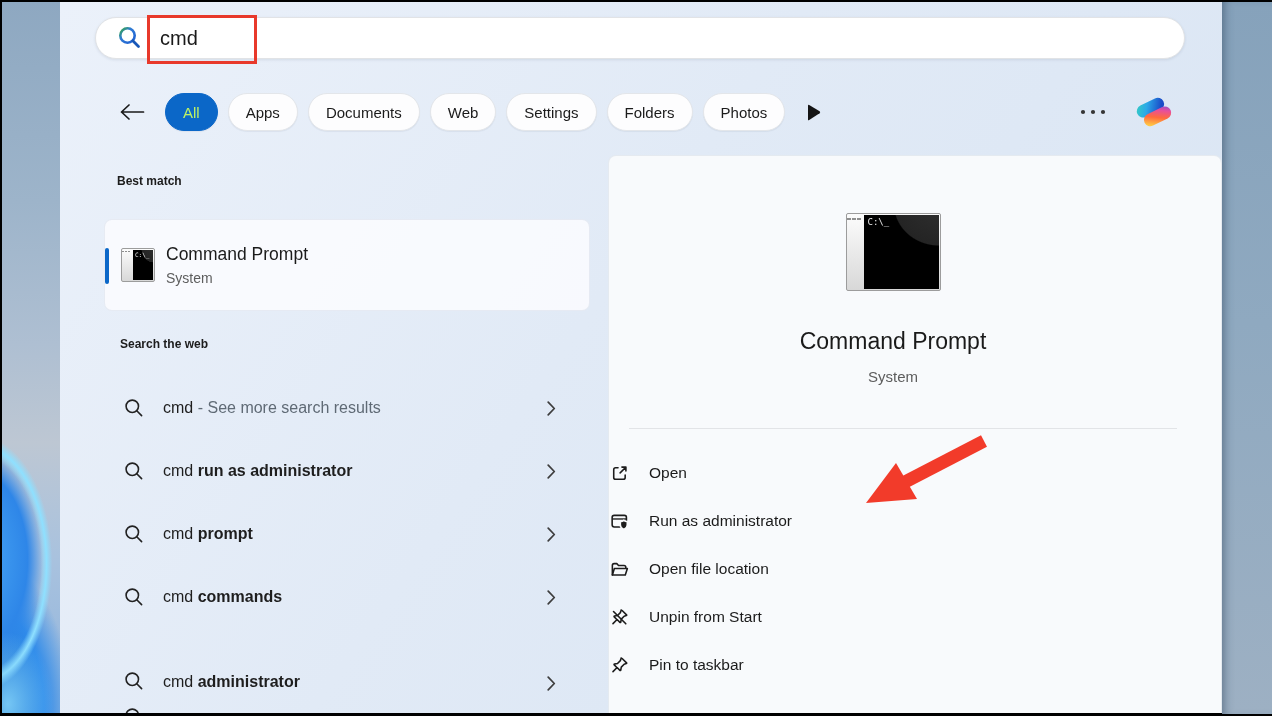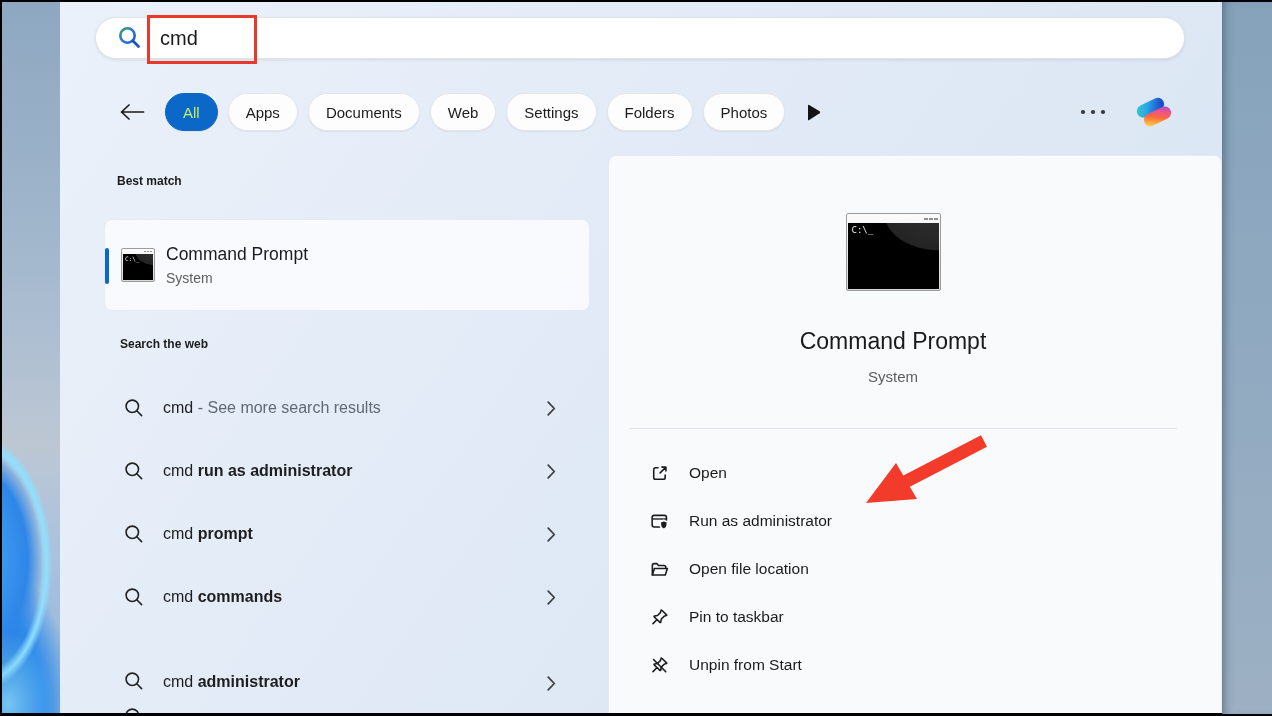--- a/index.html
+++ b/index.html
@@ -63,21 +63,21 @@
   .section-heading { position:absolute; font-size:12px; font-weight:700; color:#1c1c1c; }
   .best-card {
     position:absolute; left:44px; top:217px; width:486px; height:92px;
     background:rgba(252,253,255,.82); border:1px solid rgba(120,145,175,.14);
     border-radius:8px; display:flex; align-items:center; padding-left:16px; cursor:pointer;
   }
   .accent-bar { position:absolute; left:0; top:28px; width:4px; height:36px; border-radius:3px; background:#0b67c8; }
 
   
   .cmdicon {
-    display:flex; flex-direction:column;
+    display:flex; flex-direction:row;
     background:linear-gradient(#fcfcfc,#d8d8d8);
     border:1px solid #9c9c9c; border-radius:2px;
   }
   .cmdicon .cbar { display:flex; justify-content:flex-end; align-items:center; gap:1px; padding:1px 2px 0 0; }
   .cmdicon .cbar i { display:block; background:#8f8f8f; }
   .cmdicon .screen {
     flex:1; margin:1px; background:radial-gradient(160% 150% at 100% -15%, #2f2f2f 0%, #242424 37%, #000 38%);
     color:#e8e8e8; font-family:"DejaVu Sans Mono", monospace; line-height:1;
   }
   .cmdicon.small { width:34px; height:34px; }
@@ -107,21 +107,21 @@
   .detail-card {
     position:absolute; left:548px; top:153px; width:614px; height:558px;
     background:#f8fafc; border:1px solid rgba(130,155,180,.16); border-bottom:none;
     border-radius:8px 8px 0 0;
     display:flex; flex-direction:column; align-items:center; padding-right:44px;
   }
   .detail-title { margin-top:37px; font-size:23px; font-weight:400; color:#1a1a1a; }
   .detail-sub { margin-top:13px; font-size:15px; color:#5d5d5d; }
   .divider { align-self:stretch; height:1px; background:#e2e4e7; margin:43px 0 0 20px; }
   .actions { align-self:stretch; margin-top:20px; display:flex; flex-direction:column; }
-  .action { height:48px; display:flex; align-items:center; padding-left:40px; cursor:pointer; }
+  .action { height:48px; display:flex; align-items:center; cursor:pointer; }
   .action .aicon { flex:none; width:21px; height:21px; }
   .action .alabel { margin-left:19px; font-size:15.5px; color:#1b1b1b; }
 
   
   .anno-box {
     position:absolute; left:147px; top:15px; width:110px; height:49px;
     border:3px solid #e8392b; z-index:40;
   }
   .arrow-anno { position:absolute; left:0; top:0; z-index:41; pointer-events:none; }
 </style>
@@ -331,30 +331,30 @@
           <svg class="aicon" viewBox="0 0 20 20">
             <path d="M3.2 15.3V6.1c0-1 .6-1.7 1.7-1.7h2.5l1.7 1.8h5.2c1 0 1.7.6 1.7 1.7v.8" fill="none" stroke="#1c1c1c" stroke-width="1.5" stroke-linecap="round" stroke-linejoin="round"></path>
             <path d="M3.2 15.3l1.9-6.3h12.4l-2 6.3z" fill="none" stroke="#1c1c1c" stroke-width="1.5" stroke-linejoin="round"></path>
           </svg>
           <span class="alabel">Open file location</span>
         </div>
 
         <div class="action">
           <svg class="aicon" viewBox="0 0 20 20">
             <path d="M12.5 3.3l4.2 4.2c.3.3.2.6-.2.7l-2.1.6-2.7 2.7-.5 2.9c-.1.4-.5.5-.8.2l-2.7-2.7-3.9 3.9M7.7 12.1L5 9.4c-.3-.3-.2-.7.2-.8l2.9-.5 2.7-2.7.6-2.1c.1-.4.4-.5.7-.2" fill="none" stroke="#1c1c1c" stroke-width="1.5" stroke-linecap="round" stroke-linejoin="round"></path>
+            <path d="M4.3 4.3L16 16" stroke="#1c1c1c" stroke-width="1.5" stroke-linecap="round"></path>
+          </svg>
+          <span class="alabel">Unpin from Start</span>
+        </div>
+
+        <div class="action">
+          <svg class="aicon" viewBox="0 0 20 20">
+            <path d="M12.5 3.3l4.2 4.2c.3.3.2.6-.2.7l-2.1.6-2.7 2.7-.5 2.9c-.1.4-.5.5-.8.2l-2.7-2.7-3.9 3.9M7.7 12.1L5 9.4c-.3-.3-.2-.7.2-.8l2.9-.5 2.7-2.7.6-2.1c.1-.4.4-.5.7-.2" fill="none" stroke="#1c1c1c" stroke-width="1.5" stroke-linecap="round" stroke-linejoin="round"></path>
           </svg>
           <span class="alabel">Pin to taskbar</span>
-        </div>
-
-        <div class="action">
-          <svg class="aicon" viewBox="0 0 20 20">
-            <path d="M12.5 3.3l4.2 4.2c.3.3.2.6-.2.7l-2.1.6-2.7 2.7-.5 2.9c-.1.4-.5.5-.8.2l-2.7-2.7-3.9 3.9M7.7 12.1L5 9.4c-.3-.3-.2-.7.2-.8l2.9-.5 2.7-2.7.6-2.1c.1-.4.4-.5.7-.2" fill="none" stroke="#1c1c1c" stroke-width="1.5" stroke-linecap="round" stroke-linejoin="round"></path>
-            <path d="M4.3 4.3L16 16" stroke="#1c1c1c" stroke-width="1.5" stroke-linecap="round"></path>
-          </svg>
-          <span class="alabel">Unpin from Start</span>
         </div>
 
       </div>
     </div>
   </div>
 
   <div class="anno-box"></div>
   <svg class="arrow-anno" width="1272" height="716" viewBox="0 0 1272 716">
     <line x1="984" y1="441" x2="903" y2="483" stroke="#f23b2a" stroke-width="13"></line>
     <polygon points="866,503 896,463 917,499" fill="#f23b2a"></polygon>

